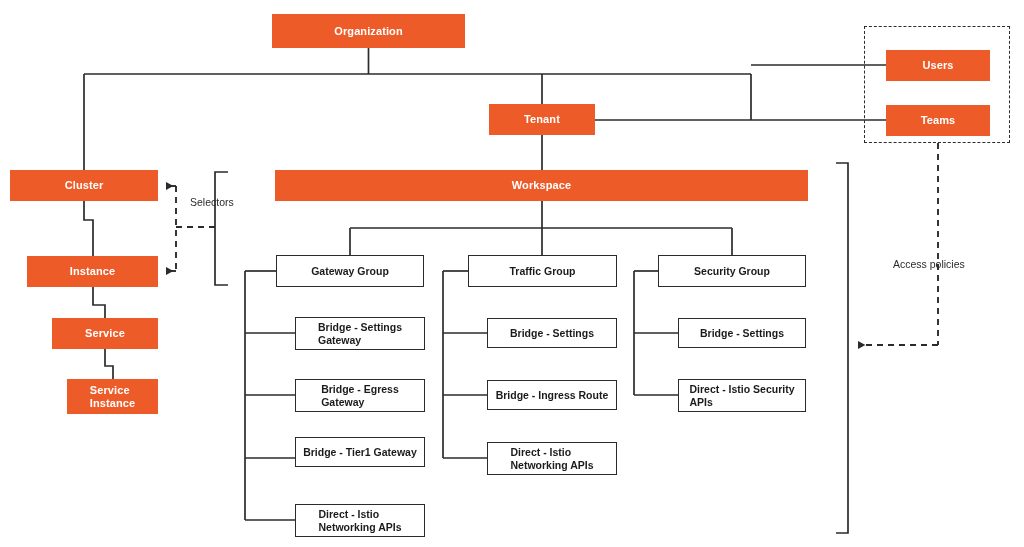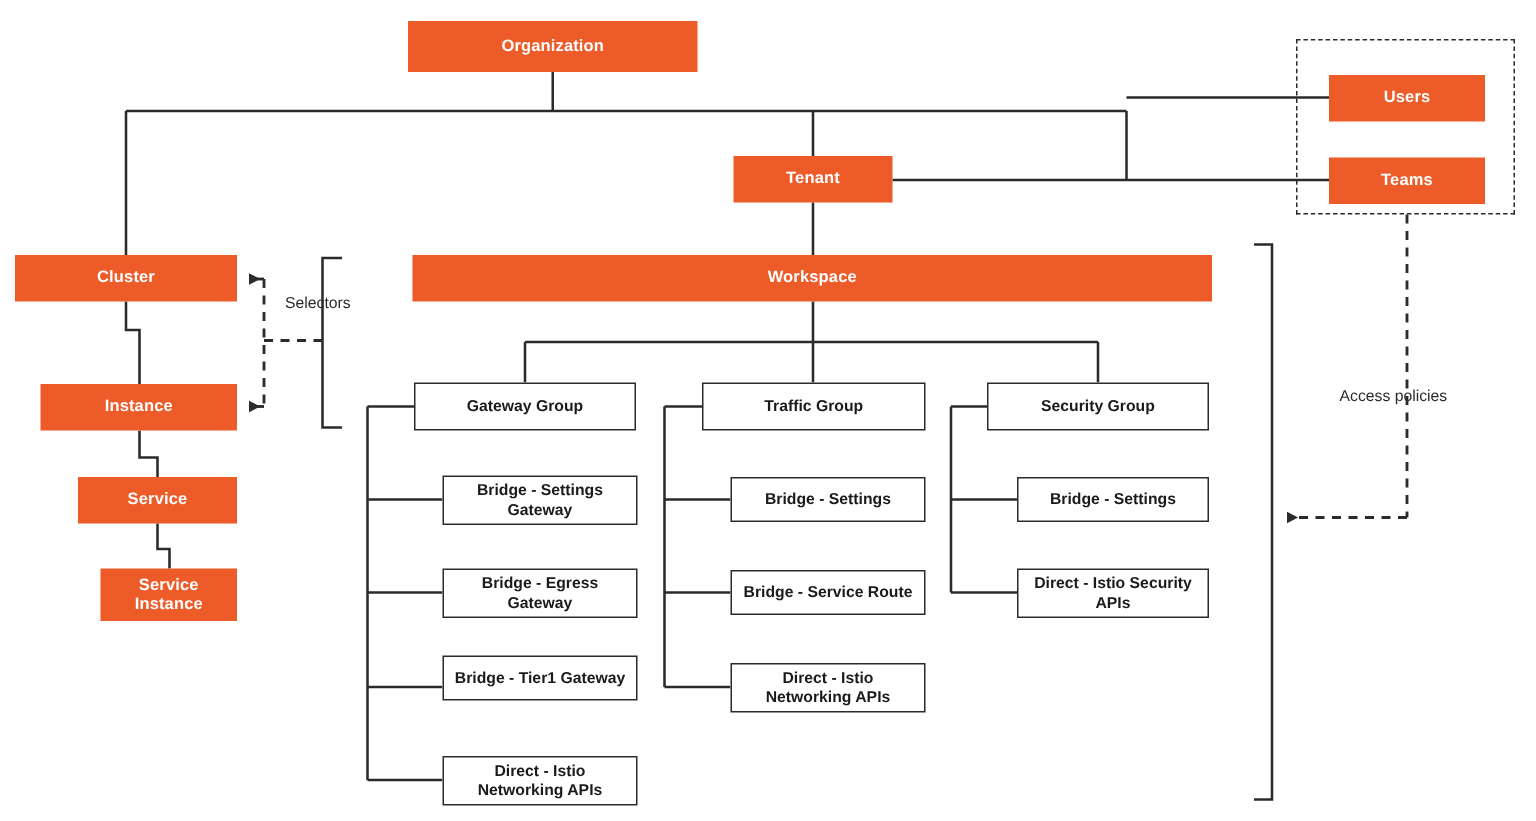--- a/index.html
+++ b/index.html
@@ -22,21 +22,20 @@
     width: 1024px;
     height: 547px;
     pointer-events: none;
   }
   .node {
     position: absolute;
     box-sizing: border-box;
     display: flex;
     align-items: center;
     justify-content: center;
-    text-align: center;
     line-height: 1.15;
   }
   .node.orange {
     background: #ED5B29;
     color: #ffffff;
     font-weight: bold;
     font-size: 11px;
     letter-spacing: 0.1px;
   }
   .node.white {
@@ -201,21 +200,21 @@
 
   <div class="node white" style="left:468px; top:255px; width:149px; height:32px;">
     <span class="lbl">Traffic Group</span>
   </div>
 
   <div class="node white" style="left:487px; top:318px; width:130px; height:30px;">
     <span class="lbl">Bridge - Settings</span>
   </div>
 
   <div class="node white" style="left:487px; top:380px; width:130px; height:30px;">
-    <span class="lbl">Bridge - Service Route</span>
+    <span class="lbl">Bridge - Ingress Route</span>
   </div>
 
   <div class="node white" style="left:487px; top:442px; width:130px; height:33px;">
     <span class="lbl">Direct - Istio
 Networking APIs</span>
   </div>
 
   <div class="node white" style="left:658px; top:255px; width:148px; height:32px;">
     <span class="lbl">Security Group</span>
   </div>

